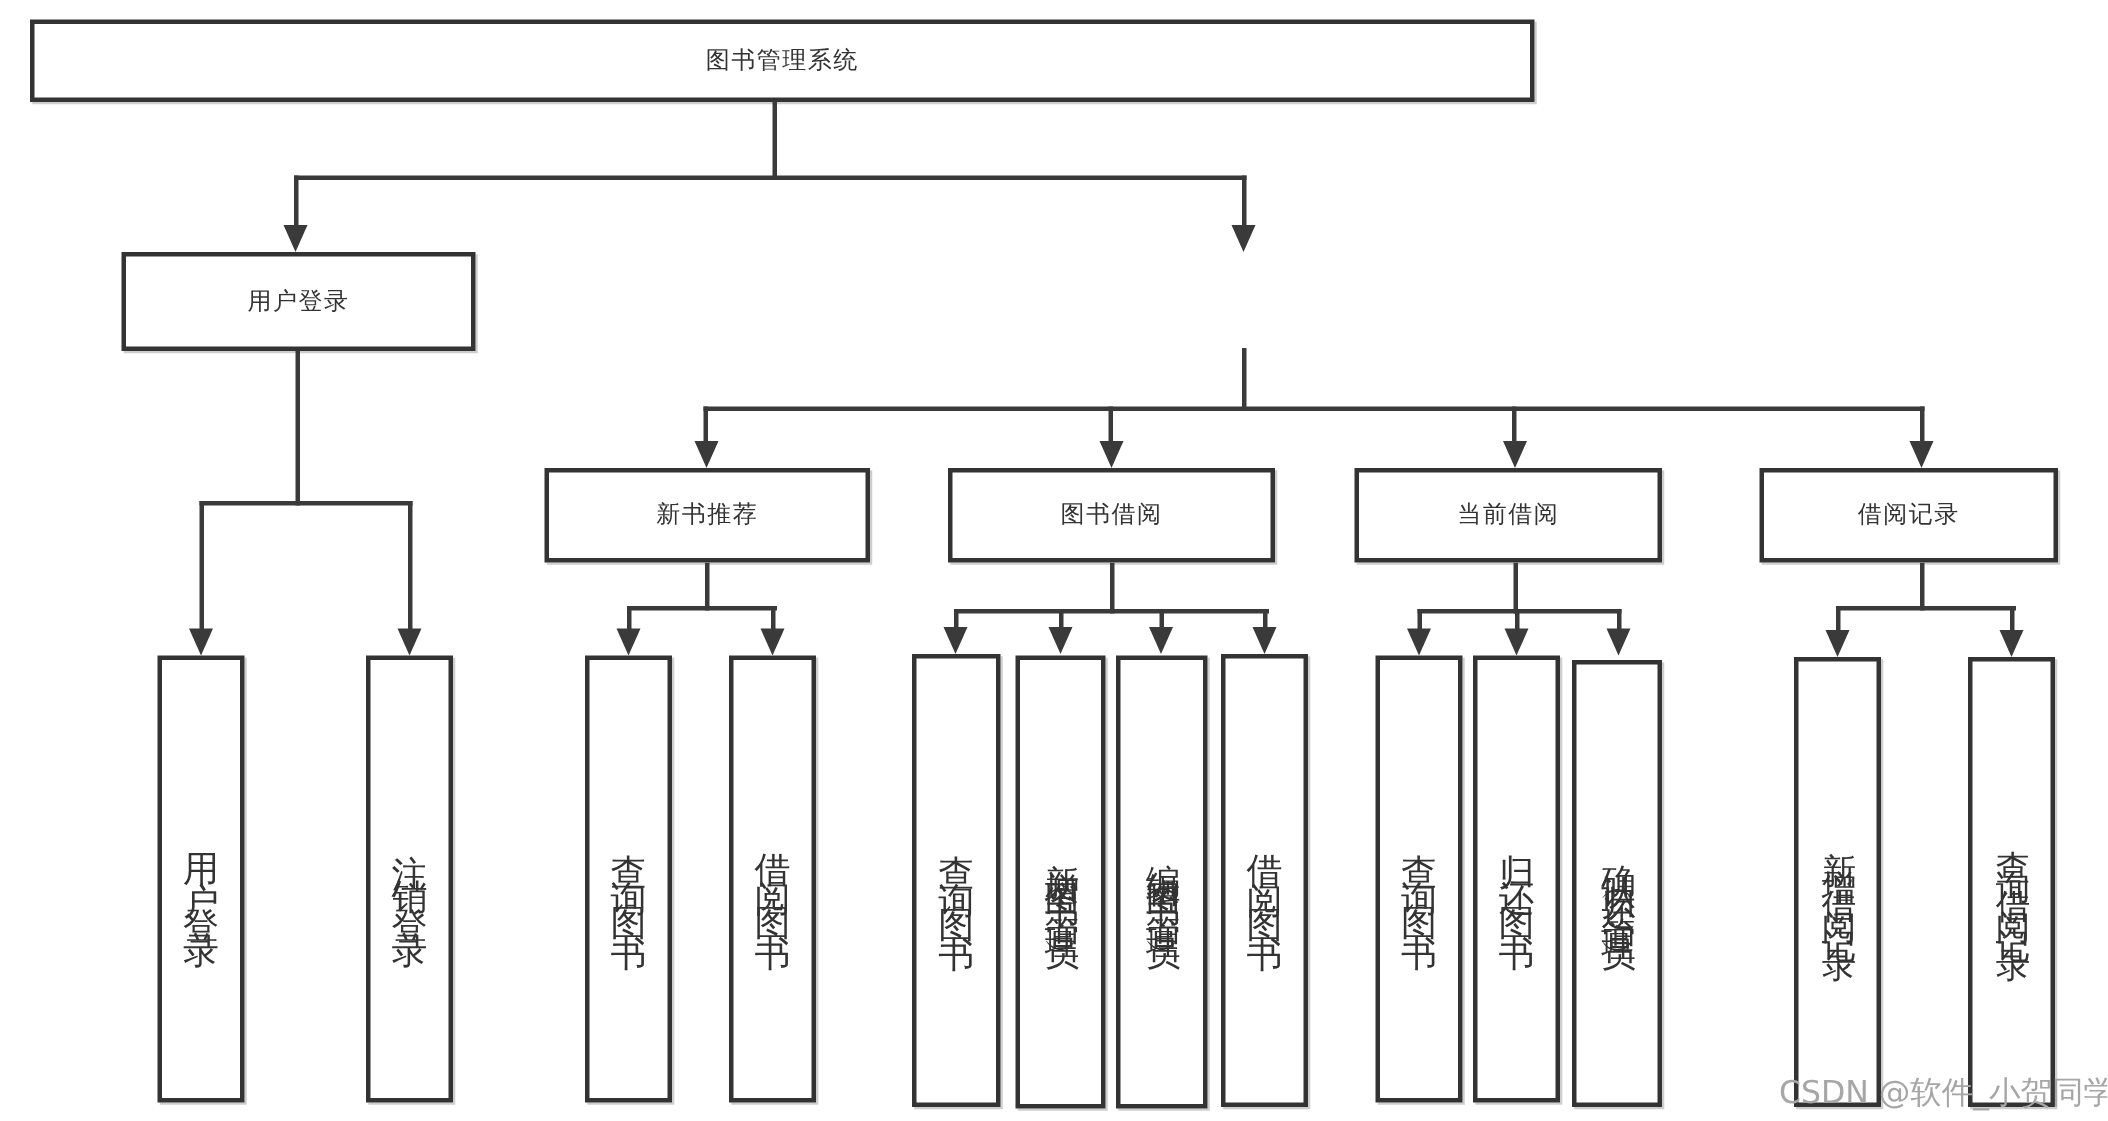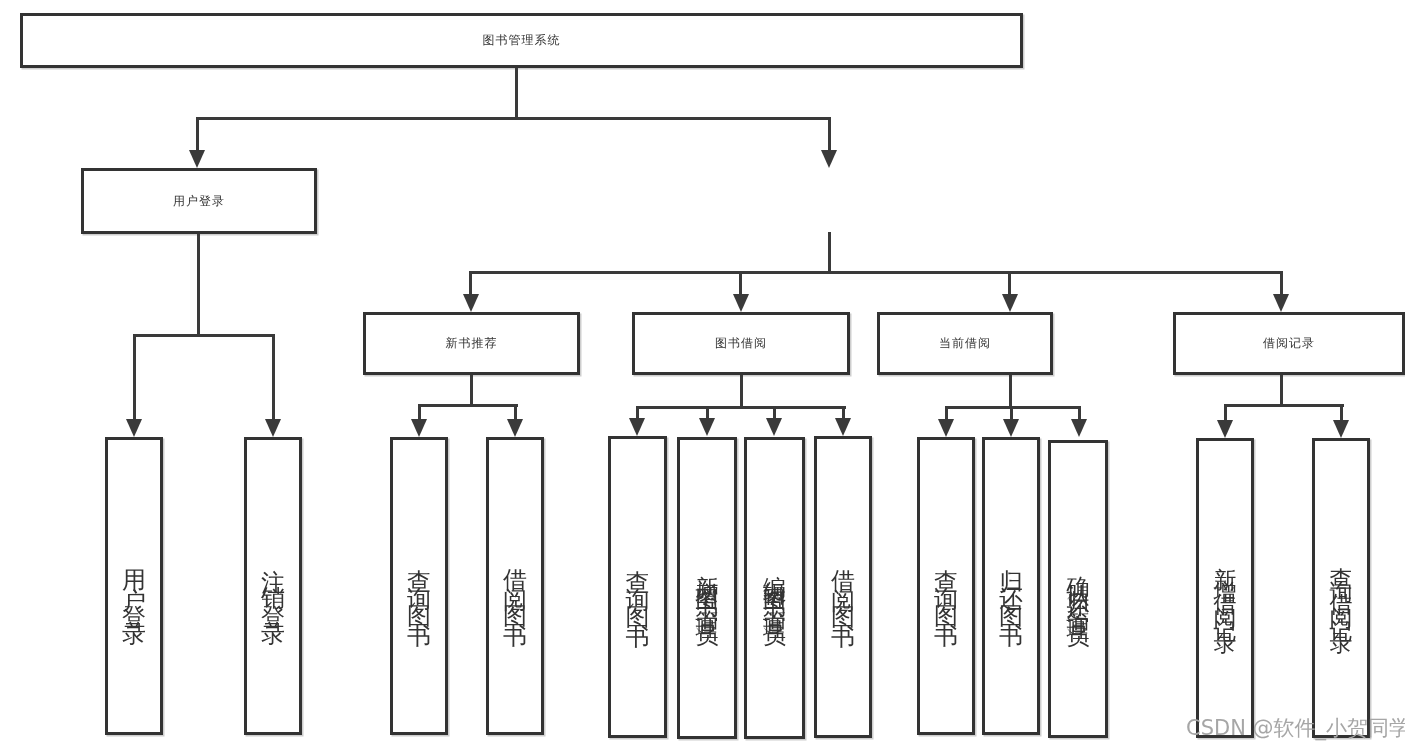--- a/index.html
+++ b/index.html
@@ -16,21 +16,21 @@
     position: absolute;
     background: #ffffff;
     border: 3px solid #333333;
     box-shadow: 1.5px 1.5px 0 rgba(60,60,60,0.25);
     display: flex;
     align-items: center;
     justify-content: center;
     box-sizing: border-box;
   }
   .node .hlabel {
-    font-size: 12px;
+    font-size: 16px;
     letter-spacing: 1px;
     white-space: nowrap;
   }
   .leaf {
     position: absolute;
     background: #ffffff;
     border: 3px solid #333333;
     box-shadow: 1.5px 1.5px 0 rgba(60,60,60,0.25);
     display: flex;
     align-items: center;
@@ -142,24 +142,24 @@
   <div class="node" style="left:81px; top:168px; width:236px; height:66px;">
     <span class="hlabel">用户登录</span>
   </div>
 
   <div class="node" style="left:632px; top:312px; width:218px; height:63px;">
     <span class="hlabel">图书借阅</span>
   </div>
   <div class="node" style="left:363px; top:312px; width:217px; height:63px;">
     <span class="hlabel">新书推荐</span>
   </div>
-  <div class="node" style="left:877px; top:312px; width:176px; height:63px;text-align:center;">
+  <div class="node" style="left:903px; top:312px; width:205px; height:63px;text-align:center;">
     <span class="hlabel">当前借阅</span>
   </div>
-  <div class="node" style="left:1173px; top:312px; width:232px; height:63px;">
+  <div class="node" style="left:1173px; top:312px; width:199px; height:63px;">
     <span class="hlabel">借阅记录</span>
   </div>
 
   <div class="leaf" style="left:105px; top:437px; width:58px; height:298px;">
     <span class="vlabel">用户登录</span>
   </div>
   <div class="leaf" style="left:244px; top:437px; width:58px; height:298px;">
     <span class="vlabel">注销登录</span>
   </div>
 

